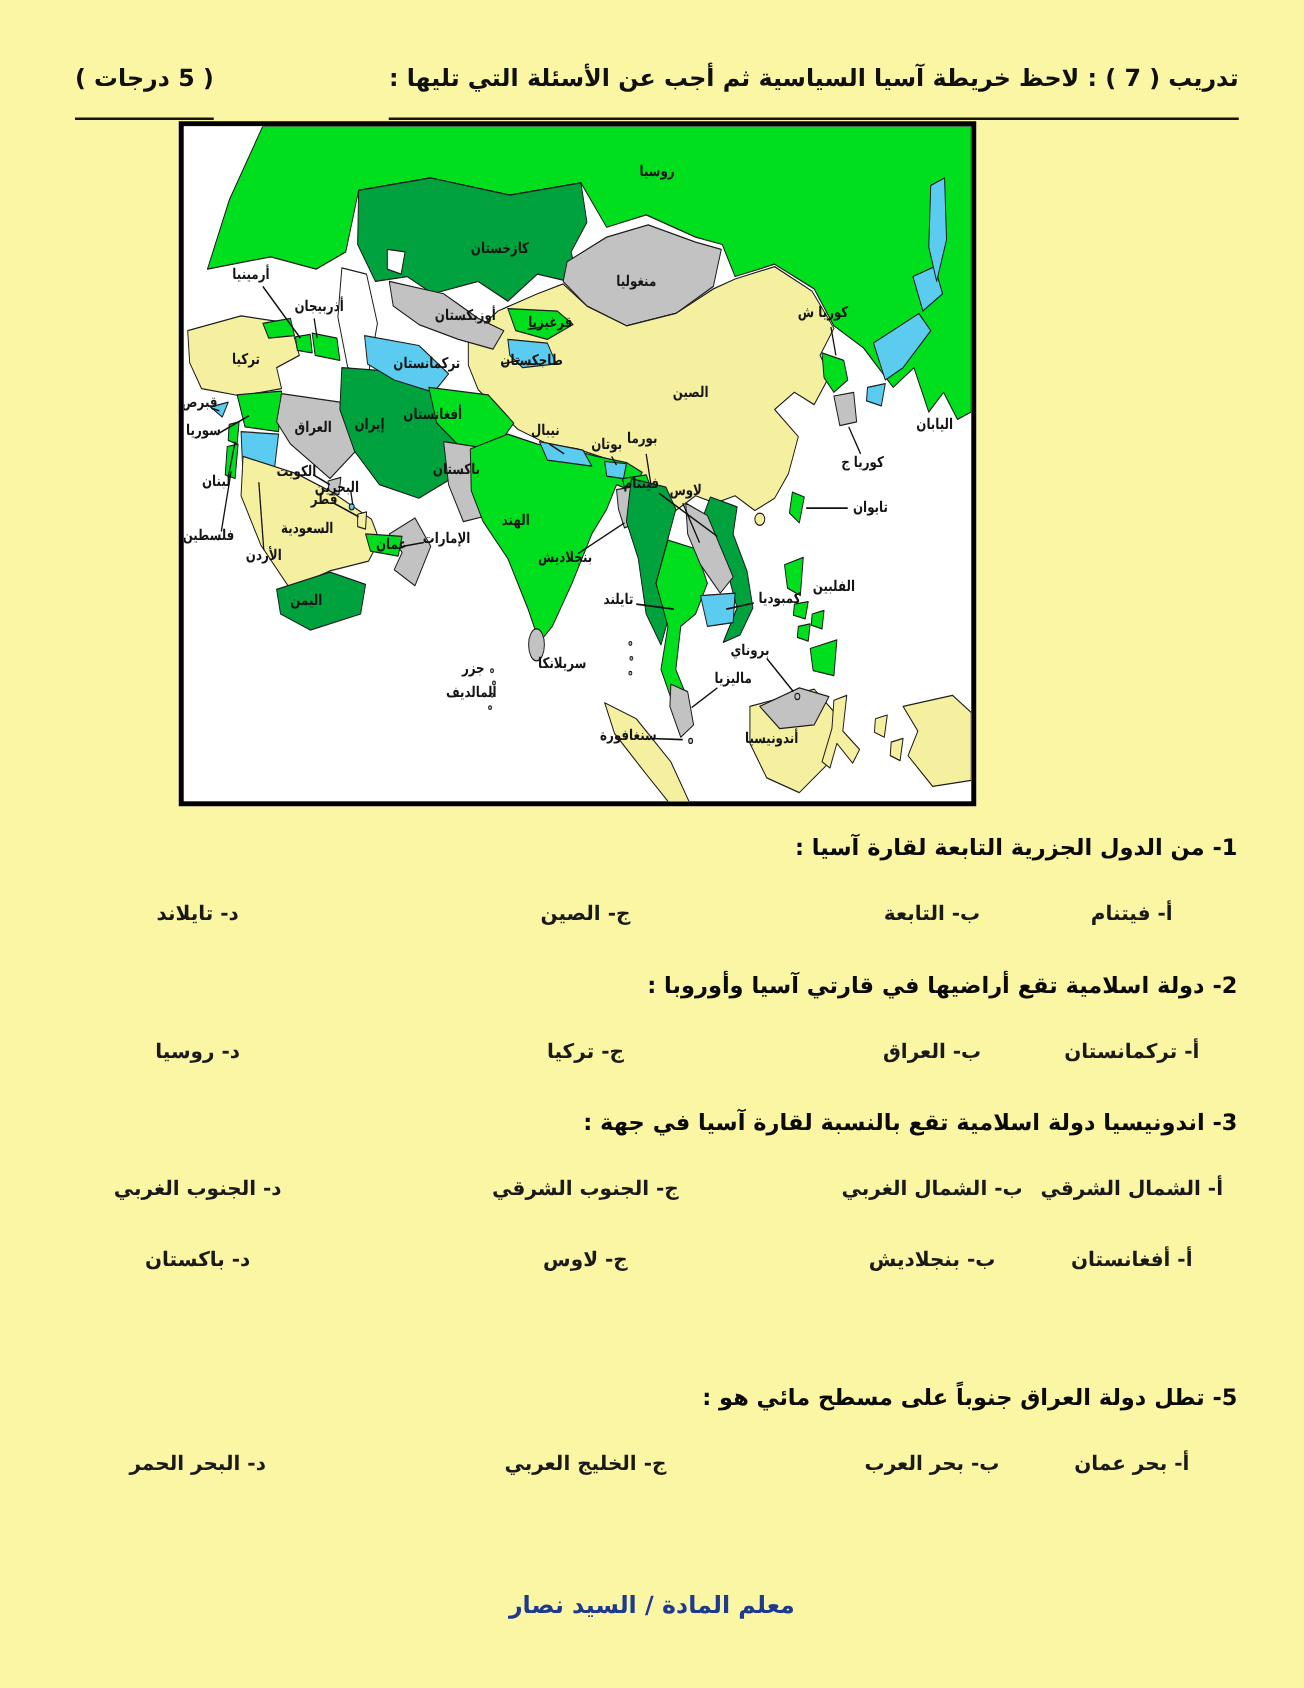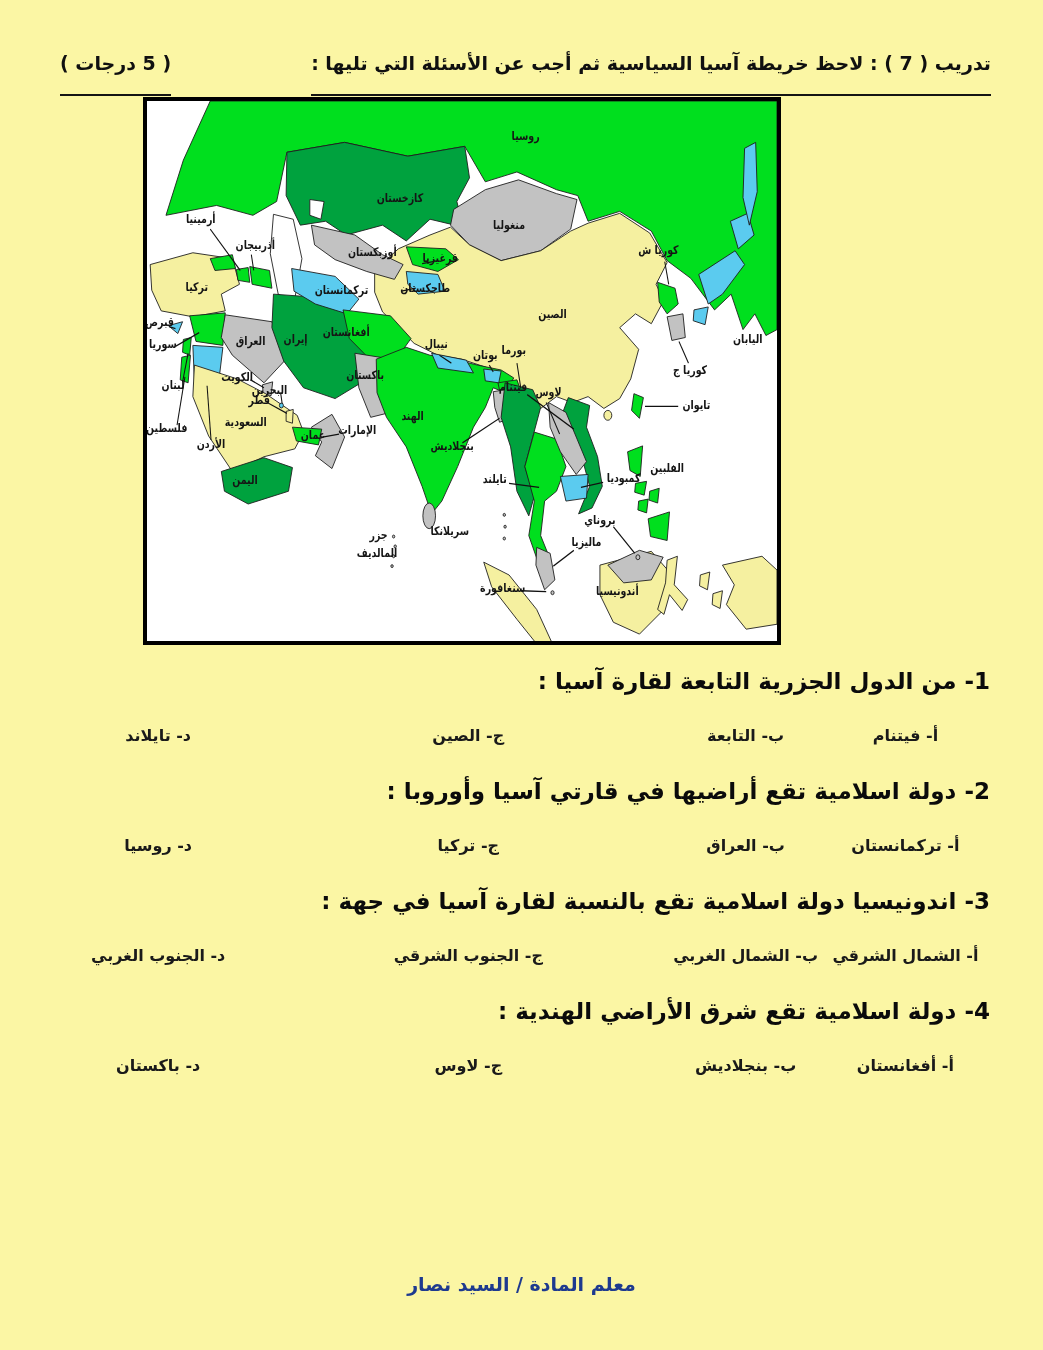--- a/index.html
+++ b/index.html
@@ -32,21 +32,21 @@
     stroke:#1d1d1d;stroke-width:1;stroke-linejoin:round;
   }
   #map-svg rect.sea{stroke:none;}
   #map-svg text{
     font-family:"DejaVu Sans",sans-serif;font-weight:bold;font-size:12px;
     fill:#151515;text-anchor:middle;
   }
   #map-svg line.leader{stroke:#111;stroke-width:1.3;}
   .questions{position:absolute;top:668px;right:53px;left:50px;}
   .question{height:110px;}
-  .q-text{font-size:23px;font-weight:bold;color:#0b0b0b;margin-bottom:32px;}
+  .q-text{font-size:18px;font-weight:bold;color:#0b0b0b;margin-bottom:32px;}
   .options{
     display:grid;grid-template-columns:18% 16% 43% 23%;
     font-size:16px;font-weight:bold;color:#1a1a1a;
   }
   .opt{text-align:center;}
   .footer{
     position:absolute;top:1228px;left:0;width:100%;text-align:center;
     font-weight:bold;font-size:19px;color:var(--footer_text,#1E3A8F);margin-top:45px;
   }
 </style>
@@ -251,23 +251,31 @@
   <section class="question">
     <div class="q-text">3- اندونيسيا دولة اسلامية تقع بالنسبة لقارة آسيا في جهة :</div>
     <div class="options">
       <span class="opt">أ- الشمال الشرقي</span>
       <span class="opt">ب- الشمال الغربي</span>
       <span class="opt">ج- الجنوب الشرقي</span>
       <span class="opt">د- الجنوب الغربي</span>
     </div>
   </section>
   <section class="question">
-    <div class="q-text">4- دولة اسلامية تقع شرق الأراضي الهندية :</div>
     <div class="options">
       <span class="opt">أ- أفغانستان</span>
       <span class="opt">ب- بنجلاديش</span>
       <span class="opt">ج- لاوس</span>
       <span class="opt">د- باكستان</span>
     </div>
   </section>
+  <section class="question">
+    <div class="q-text">5- تطل دولة العراق جنوباً على مسطح مائي هو :</div>
+    <div class="options">
+      <span class="opt">أ- بحر عمان</span>
+      <span class="opt">ب- بحر العرب</span>
+      <span class="opt">ج- الخليج العربي</span>
+      <span class="opt">د- البحر الحمر</span>
+    </div>
+  </section>
 </div>
 
 <div class="footer">معلم المادة / السيد نصار</div>
 
 </body></html>

